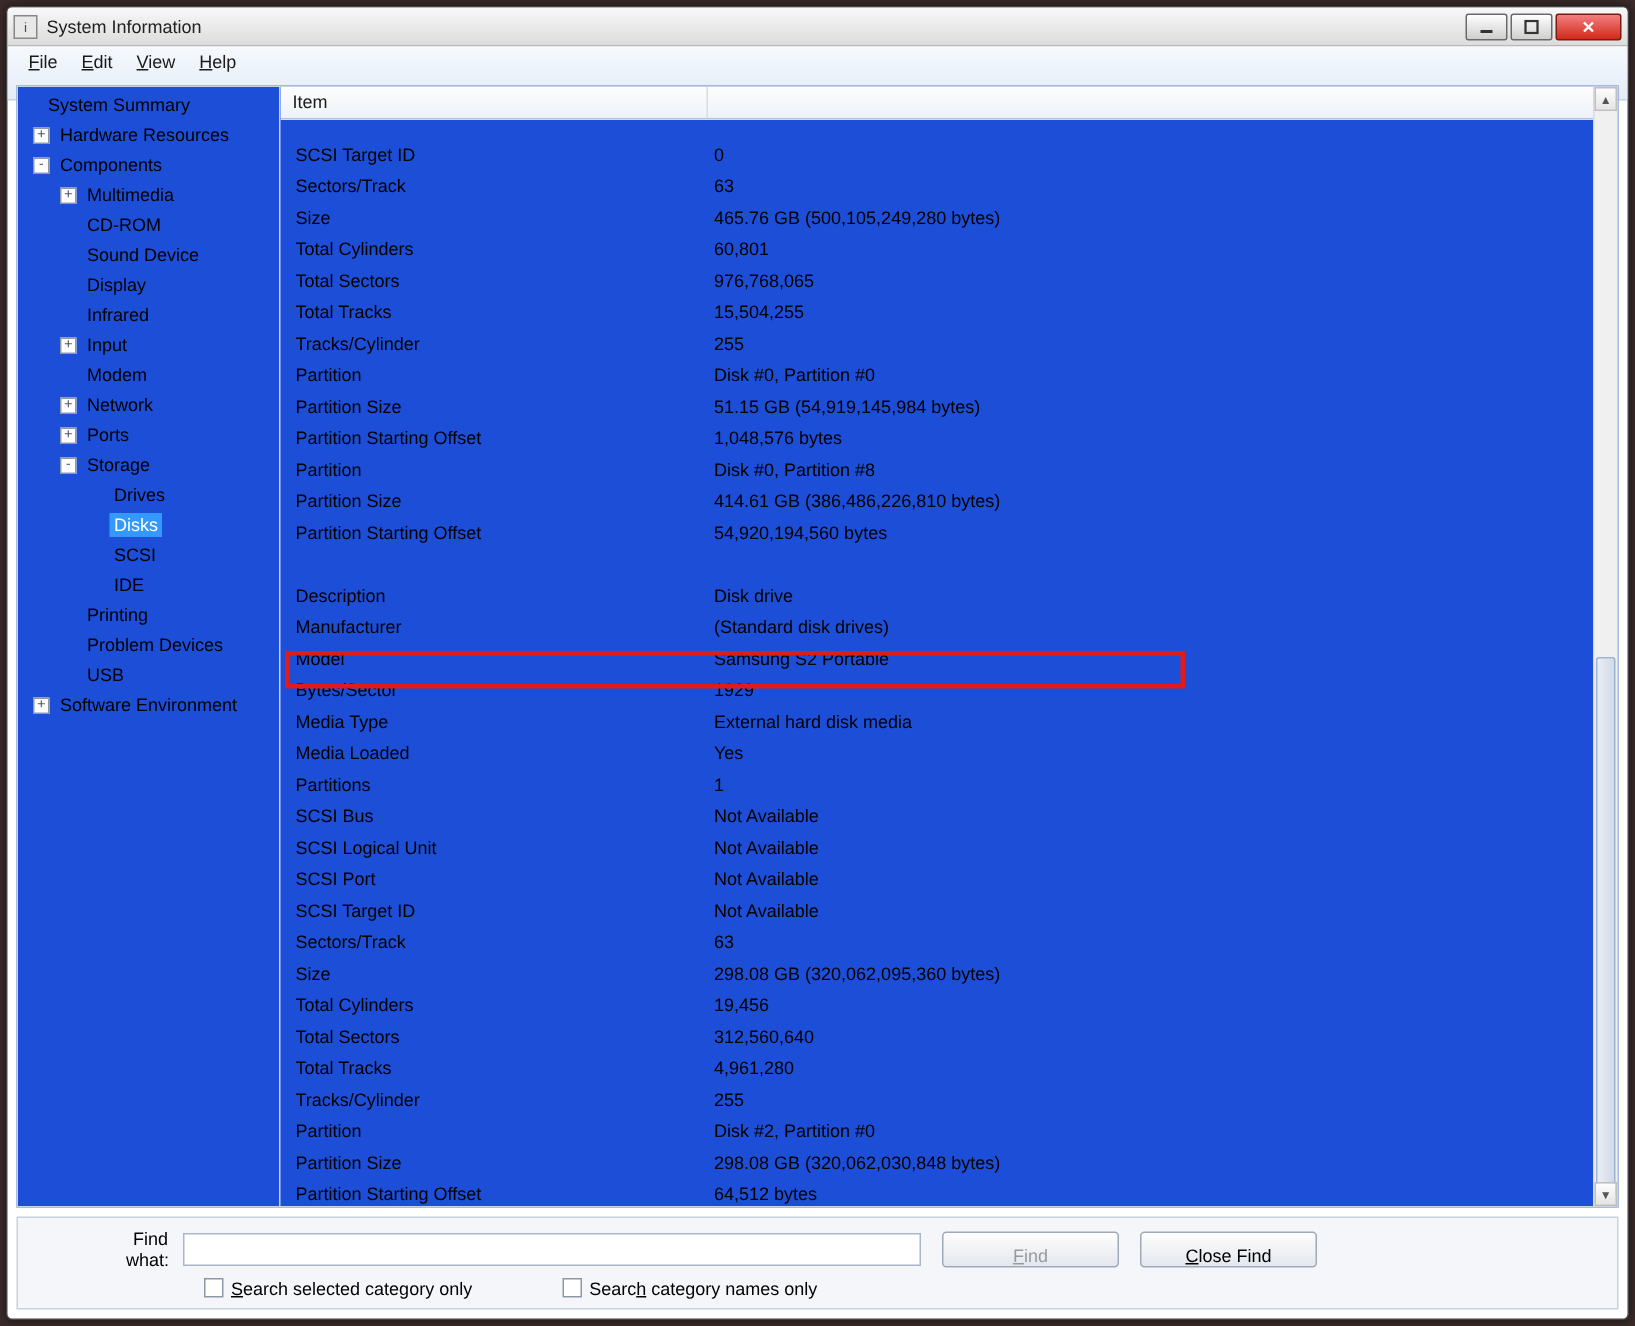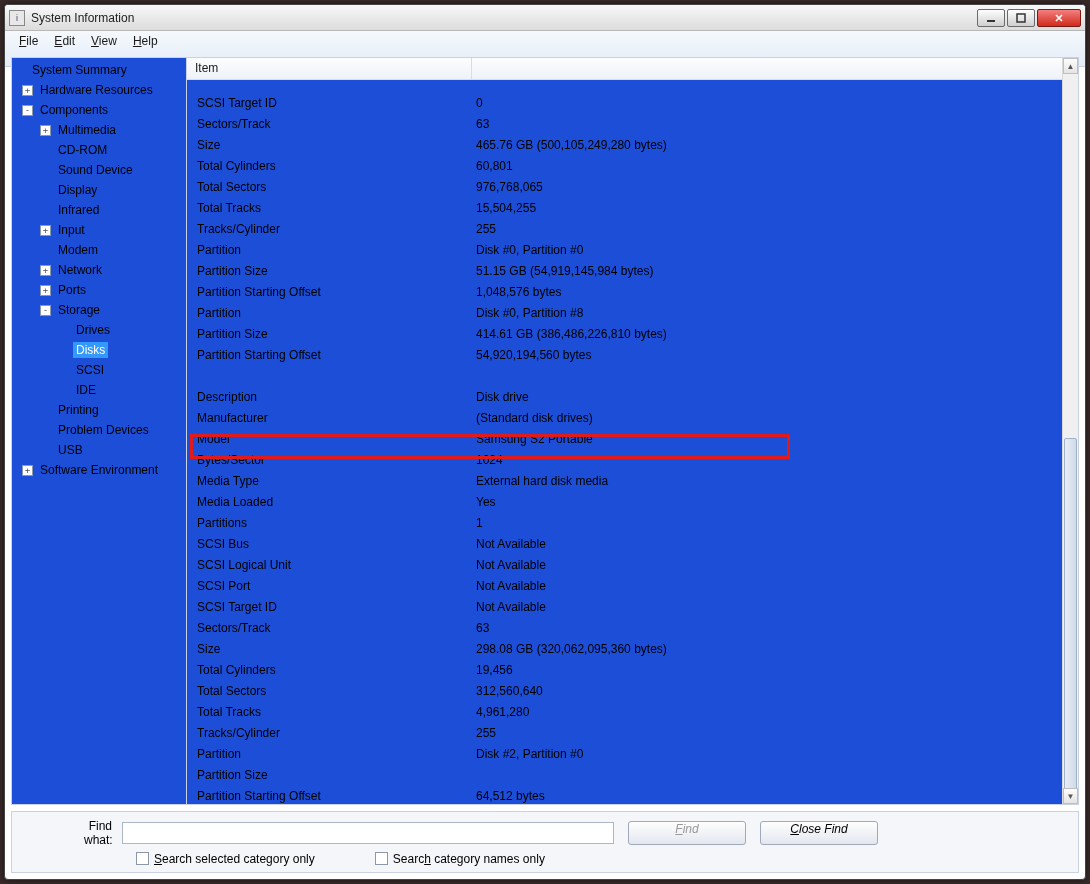--- a/index.html
+++ b/index.html
@@ -48,21 +48,21 @@
   .vscroll{position:absolute;right:0;top:0;bottom:0;width:16px;background:#f0f0f0;border-left:1px solid #d9d9d9;}
   .vscroll .arrow{height:16px;background:linear-gradient(to bottom,#fdfdfd,#e4e4e4);border:1px solid #bfbfbf;display:flex;align-items:center;justify-content:center;font-size:8px;color:#555;}
   .vscroll .arrow.up{position:absolute;top:0;left:0;right:0;}
   .vscroll .arrow.down{position:absolute;bottom:0;left:0;right:0;}
   .vscroll .thumb{position:absolute;left:1px;right:1px;background:linear-gradient(to right,#eaeef5,#cfd9e8);border:1px solid #9fb2cc;border-radius:2px;}
   
   .findbar{position:absolute;left:6px;right:6px;bottom:6px;height:62px;border:1px solid #c8d2e0;background:#f4f6f9;padding:8px 12px 6px 12px;}
   .find-row{display:flex;align-items:center;height:26px;}
   .find-label{width:98px;text-align:right;padding-right:10px;padding-left:60px;}
   .find-input{flex:0 0 492px;height:22px;border:1px solid #abb7c7;background:#fff;}
-  .find-btn{width:118px;height:24px;margin-left:14px;border:1px solid #9fa9b7;background:linear-gradient(to bottom,#fefefe,#e3e7ee);border-radius:3px;display:flex;align-items:flex-start;justify-content:center;font-style:italic;}
+  .find-btn{width:118px;height:24px;margin-left:14px;border:1px solid #9fa9b7;background:linear-gradient(to bottom,#fefefe,#e3e7ee);border-radius:3px;display:flex;align-items:flex-end;justify-content:center;}
   .find-btn.disabled{color:#9a9a9a;}
   .check-row{display:flex;align-items:flex-start;margin-top:6px;padding-left:112px;}
   .chk{width:13px;height:13px;border:1px solid #8c98a8;background:#fff;margin-right:5px;}
   .chk-label{margin-right:60px;}
 </style>
 </head>
 <body>
 
 <div class="window">
 
@@ -318,21 +318,21 @@
             <div class="list-row">
               <div class="c1">Manufacturer</div>
               <div class="c2">(Standard disk drives)</div>
             </div>
             <div class="list-row">
               <div class="c1">Model</div>
               <div class="c2">Samsung S2 Portable</div>
             </div>
             <div class="list-row">
               <div class="c1">Bytes/Sector</div>
-              <div class="c2">1024</div>
+              <div class="c2">1929</div>
             </div>
             <div class="list-row">
               <div class="c1">Media Type</div>
               <div class="c2">External hard disk media</div>
             </div>
             <div class="list-row">
               <div class="c1">Media Loaded</div>
               <div class="c2">Yes</div>
             </div>
             <div class="list-row">
@@ -378,20 +378,21 @@
             <div class="list-row">
               <div class="c1">Tracks/Cylinder</div>
               <div class="c2">255</div>
             </div>
             <div class="list-row">
               <div class="c1">Partition</div>
               <div class="c2">Disk #2, Partition #0</div>
             </div>
             <div class="list-row">
               <div class="c1">Partition Size</div>
+              <div class="c2">298.08 GB (320,062,030,848 bytes)</div>
             </div>
             <div class="list-row">
               <div class="c1">Partition Starting Offset</div>
               <div class="c2">64,512 bytes</div>
             </div>
           </div>
         <div class="highlight" id="hl" style="left: 3px; top: 354px; width: 600px; height: 25px;"></div>
       </div>
       <div class="vscroll">
         <div class="arrow up">▲</div>

